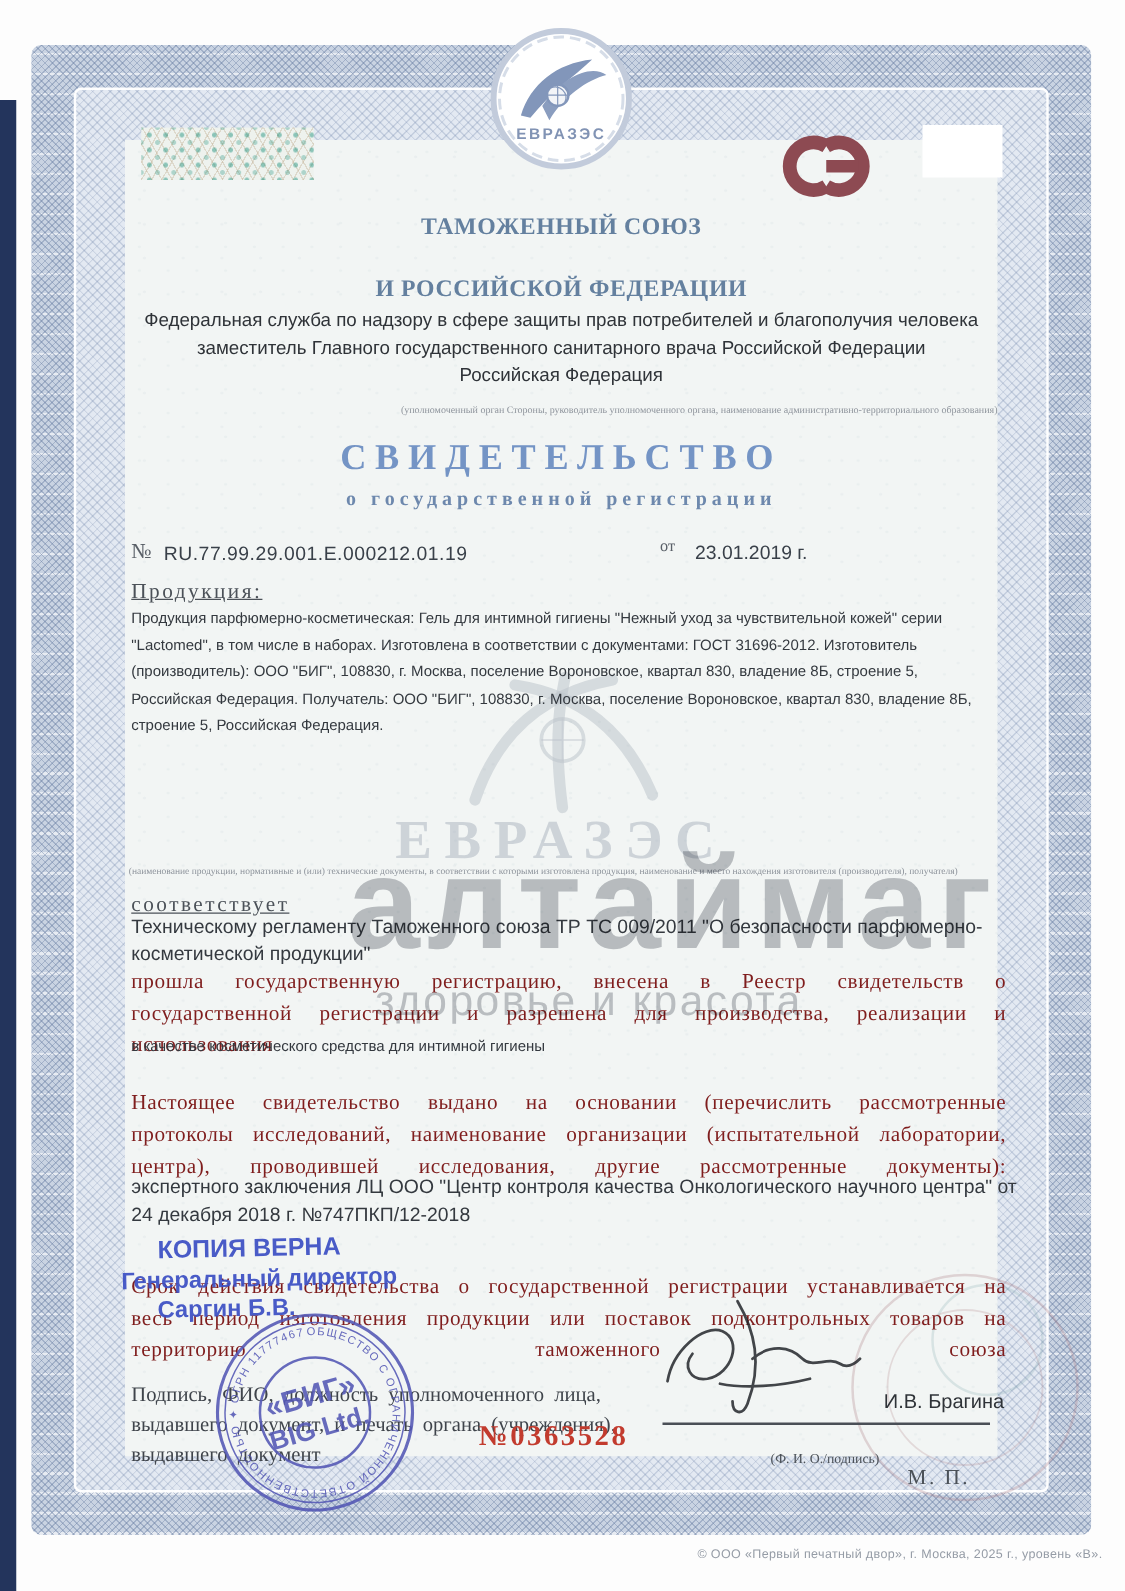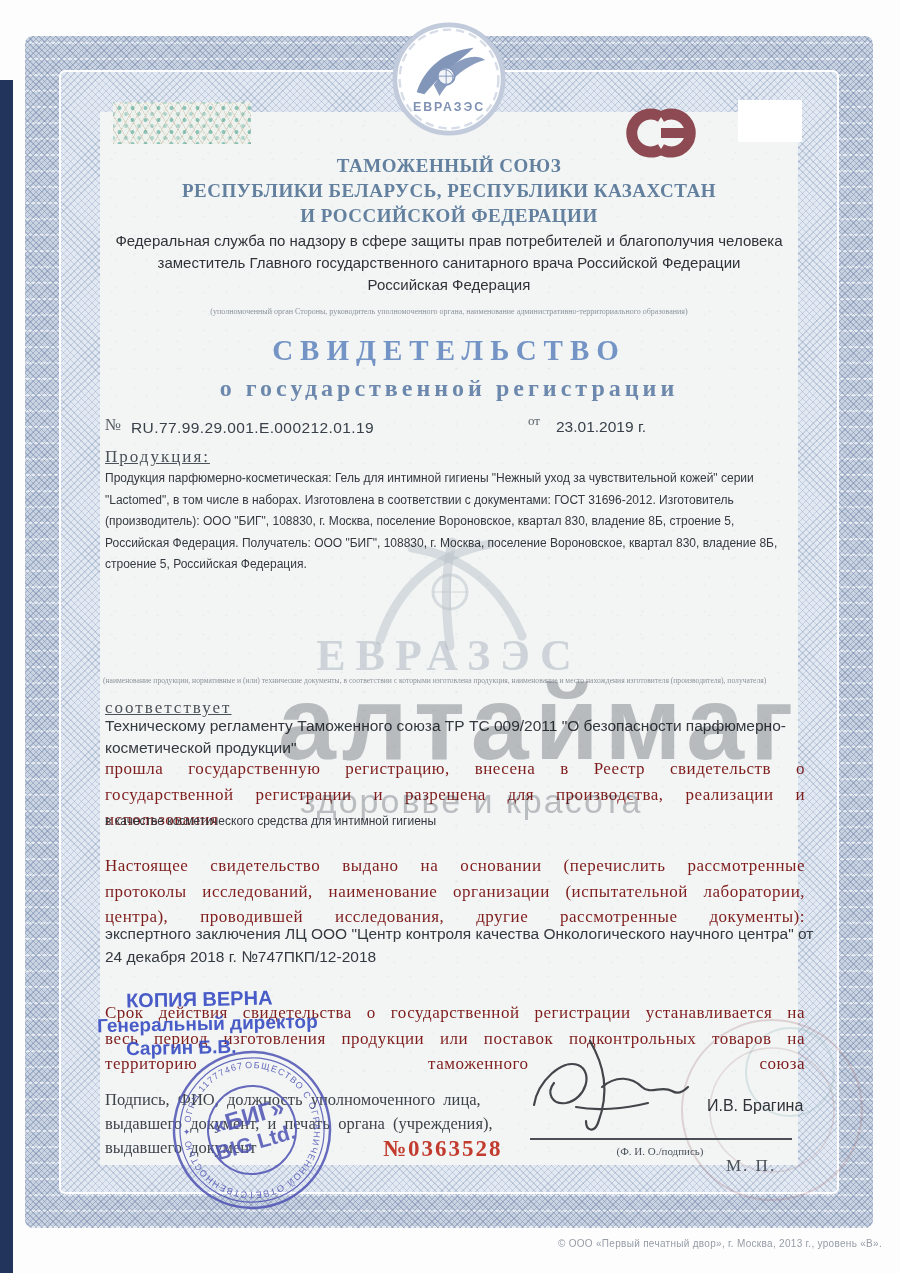--- a/index.html
+++ b/index.html
@@ -31,28 +31,28 @@
     background-image:
       radial-gradient(circle, rgba(40,150,130,.5) 1.6px, transparent 2.3px),
       radial-gradient(circle, rgba(40,150,130,.33) 1.6px, transparent 2.3px),
       repeating-linear-gradient(60deg, rgba(190,170,140,.35) 0 1px, transparent 1px 7px),
       repeating-linear-gradient(-60deg, rgba(190,170,140,.35) 0 1px, transparent 1px 7px);
     background-size:13px 12px,13px 12px,auto,auto;background-position:0 0,6.5px 6px,0 0,0 0;}
   .white-patch{position:absolute;left:738px;top:100px;width:64px;height:42px;background:#fff;z-index:3;}
   .eurasec-badge{position:absolute;left:392px;top:22px;width:114px;height:114px;z-index:5;}
   .se-logo{position:absolute;left:617px;top:101px;width:88px;height:64px;z-index:4;}
   
-  .t{position:absolute;z-index:4;}
+  .t{position:absolute;z-index:4;margin-top:16px;}
   .center{left:100px;right:102px;text-align:center;}
   .serif{font-family:"Liberation Serif",serif;}
   .hdr{font-weight:bold;color:#64809f;font-size:19px;letter-spacing:.5px;}
   .agency{color:#2f3338;font-size:15px;}
-  .foot-small{color:#8d939b;font-size:8px;}
+  .foot-small{color:#8d939b;font-size:8px;text-align:right;}
   .title-main{font-weight:bold;color:#7494c5;font-size:29px;letter-spacing:7px;}
-  .title-sub{font-weight:bold;color:#6d88ad;font-size:24px;letter-spacing:4px;}
+  .title-sub{font-weight:bold;color:#6d88ad;font-size:16px;letter-spacing:4px;}
   .lbl{color:#4b5158;font-size:17px;letter-spacing:2px;text-decoration:underline;}
   .fill{color:#34393f;font-size:12px;line-height:21.5px;}
   .tw{color:#7f1d1d;font-size:17px;line-height:25.5px;text-align:justify;word-spacing:7px;letter-spacing:.5px;}
   .tw:after{content:"";display:inline-block;width:100%;}
   
   .copy-stamp{position:absolute;z-index:8;color:#3b4fc4;font-weight:bold;transform:rotate(-1.2deg);opacity:.92;}
   .wm-brand{position:absolute;left:278px;top:664px;z-index:6;font-size:104px;font-weight:bold;
     color:rgba(100,106,114,.40);letter-spacing:6px;pointer-events:none;mix-blend-mode:multiply;}
   .wm-brand-sub{position:absolute;left:300px;top:782px;z-index:6;font-size:34px;
     color:rgba(145,150,156,.55);letter-spacing:2px;pointer-events:none;mix-blend-mode:multiply;}
@@ -90,21 +90,20 @@
     <text x="60" y="94" text-anchor="middle" font-family="Liberation Sans, sans-serif" font-size="13" font-weight="bold" fill="#8193b4" letter-spacing="2">ЕВРАЗЭС</text>
   </svg>
 
   <svg class="se-logo" viewBox="0 0 88 64">
     <path d="M44,16 A19,19 0 1 0 44,48" fill="none" stroke="#8d4a52" stroke-width="11"></path>
     <path d="M44,16 A19,19 0 1 1 44,48" fill="none" stroke="#8d4a52" stroke-width="11"></path>
     <path d="M44,32 H70" stroke="#8d4a52" stroke-width="10"></path>
   </svg>
 
   <div class="t center serif hdr" style="top:155px">ТАМОЖЕННЫЙ СОЮЗ</div>
-  <div class="t center serif hdr" style="top:180px">РЕСПУБЛИКИ БЕЛАРУСЬ, РЕСПУБЛИКИ КАЗАХСТАН</div>
   <div class="t center serif hdr" style="top:205px">И РОССИЙСКОЙ ФЕДЕРАЦИИ</div>
   <div class="t center agency" style="top:232px">Федеральная служба по надзору в сфере защиты прав потребителей и благополучия человека</div>
   <div class="t center agency" style="top:254px">заместитель Главного государственного санитарного врача Российской Федерации</div>
   <div class="t center agency" style="top:276px">Российская Федерация</div>
   <div class="t center serif foot-small" style="top:307px">(уполномоченный орган Стороны, руководитель уполномоченного органа, наименование административно-территориального образования)</div>
 
   <div class="t center serif title-main" style="top:334px">СВИДЕТЕЛЬСТВО</div>
   <div class="t center serif title-sub" style="top:375px">о государственной регистрации</div>
 
   <div class="t serif" style="left:105px;top:415px;font-size:17px;color:#5a6068">№</div>
@@ -178,15 +177,15 @@
       <path d="M182,108 C160,56 124,28 72,20"></path>
       <path d="M110,118 C104,72 106,42 112,14"></path>
     </g>
     <circle cx="110" cy="64" r="17" fill="none" stroke="rgba(148,158,172,.55)" stroke-width="3"></circle>
     <path d="M93,64 h34 M110,47 v34" stroke="rgba(148,158,172,.45)" stroke-width="1.5"></path>
   </svg>
   <div class="wm-emblem-text center t" style="z-index:2">ЕВРАЗЭС</div>
   <div class="wm-brand">алтаймаг</div>
   <div class="wm-brand-sub">здоровье и красота</div>
 
-  <div class="copyright">© ООО «Первый печатный двор»,  г. Москва,  2013 г., уровень «В».</div>
+  <div class="copyright">© ООО «Первый печатный двор»,  г. Москва,  2025 г., уровень «В».</div>
 
 </div>
 
 </body></html>

